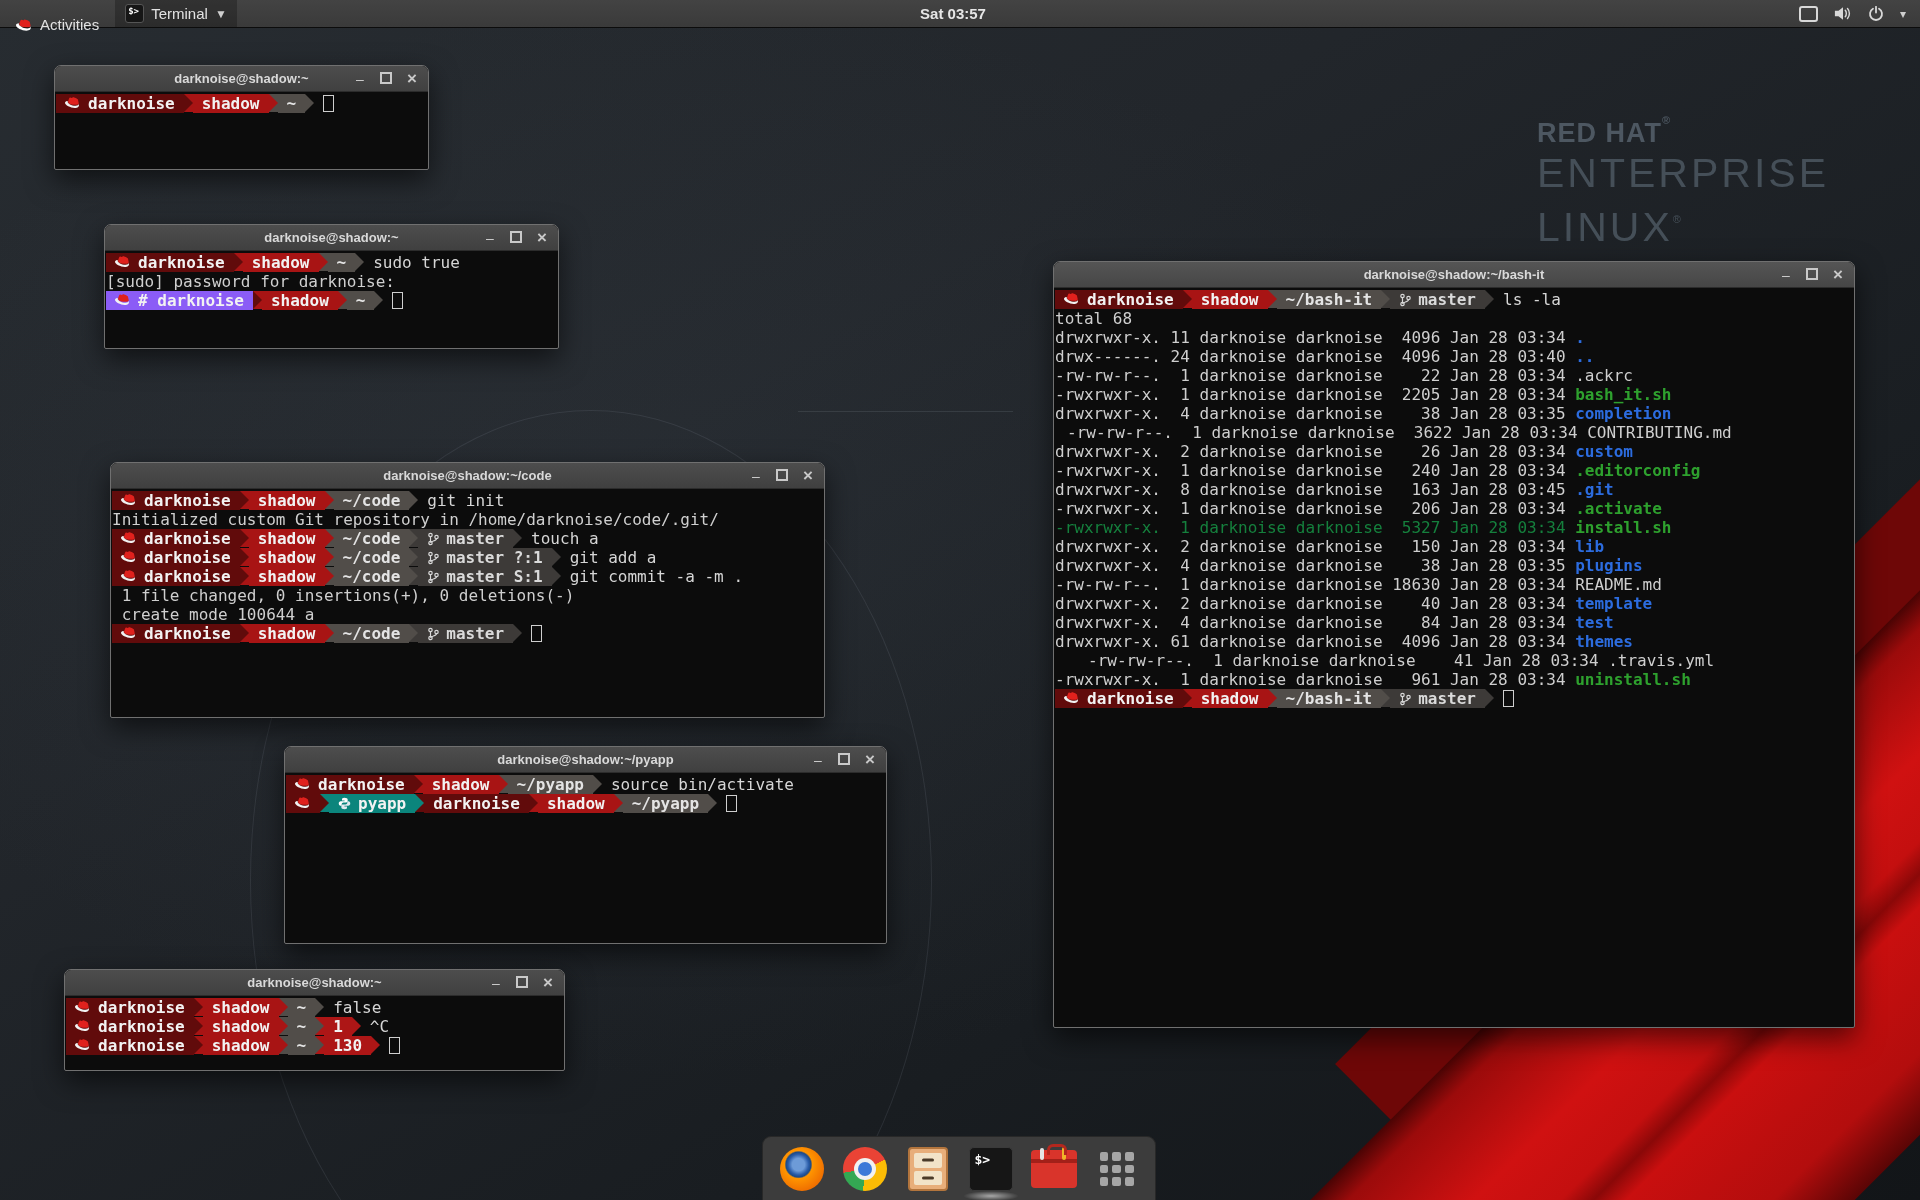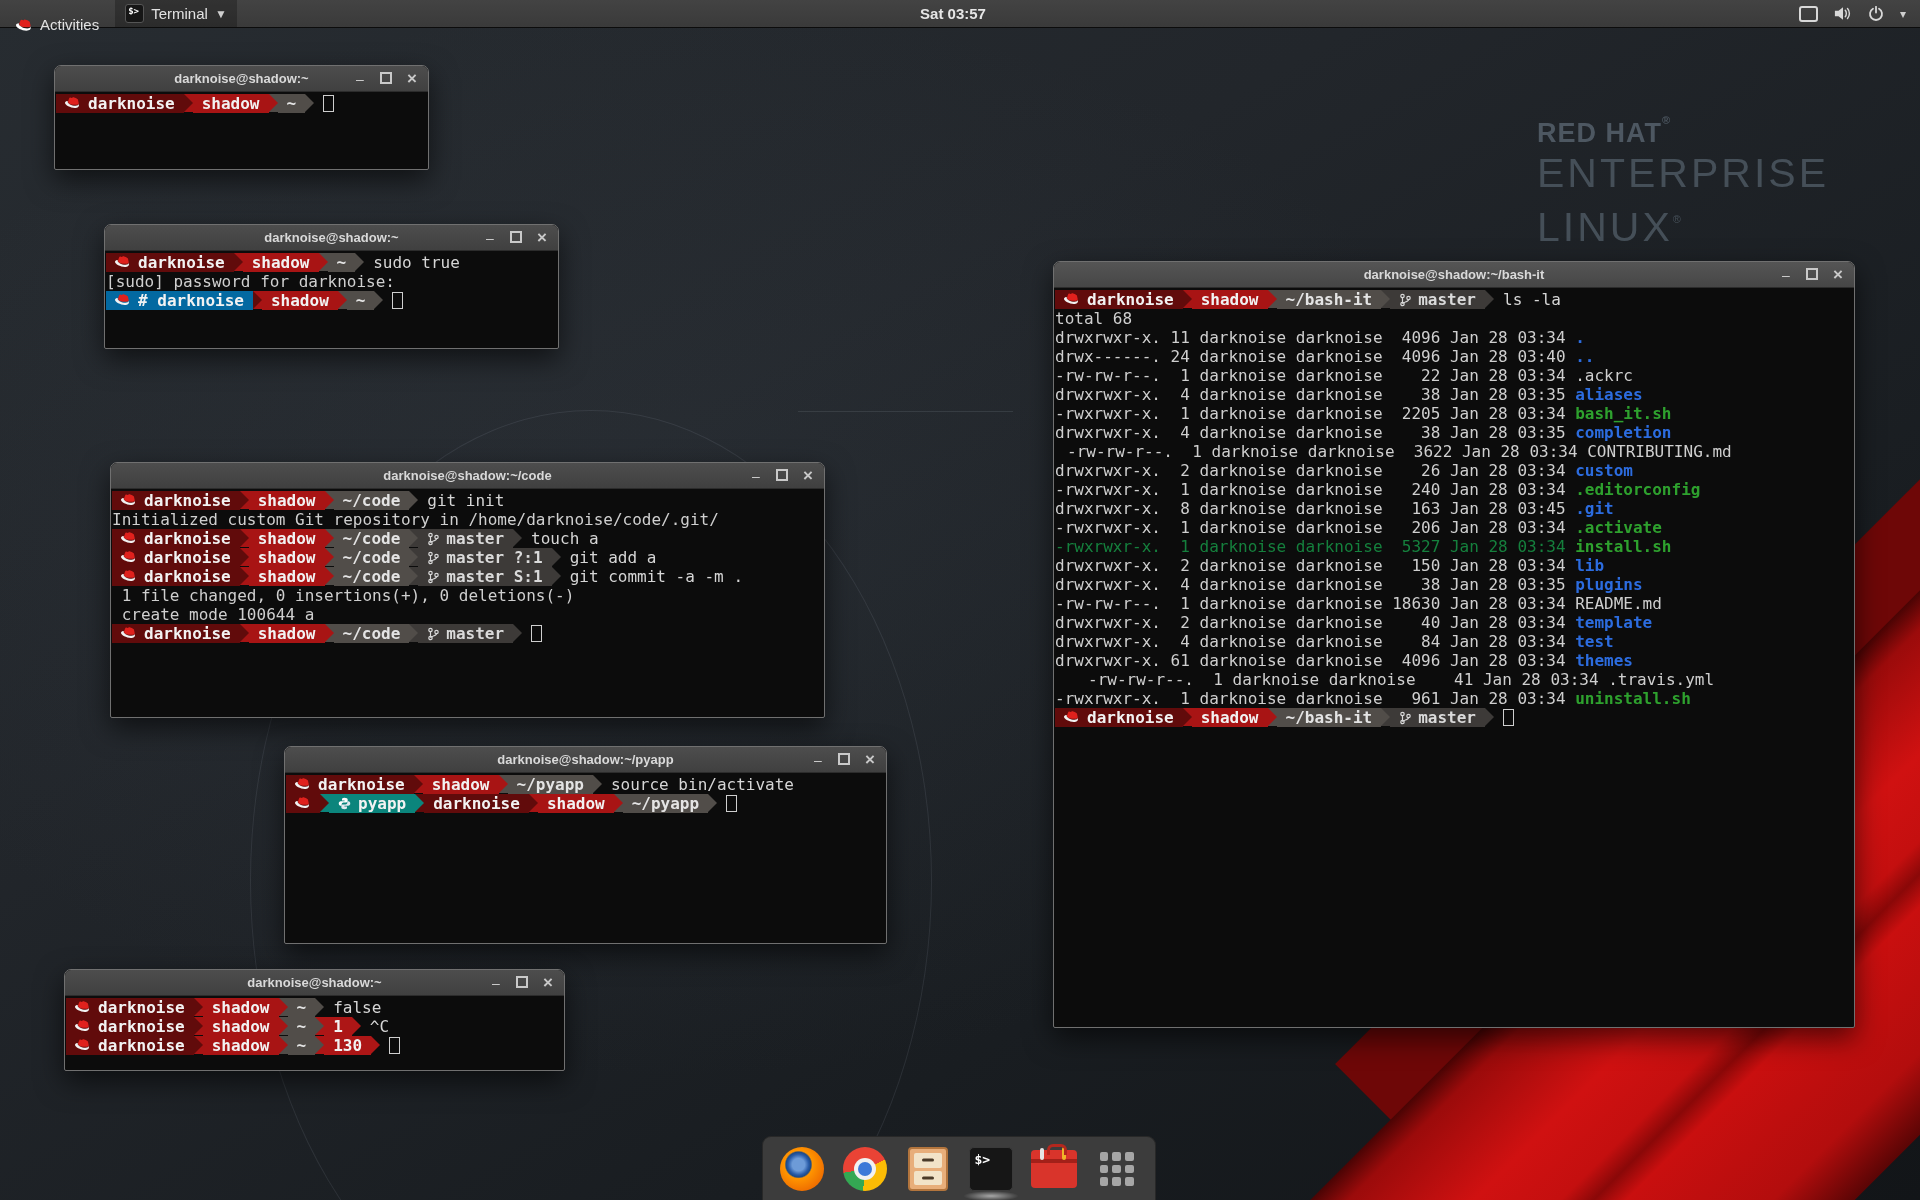--- a/index.html
+++ b/index.html
@@ -167,21 +167,21 @@
       <span class="wbtn"><span class="maxbox"></span></span>
       <span class="wbtn close">×</span>
     </span>
   </div>
   <div class="term">
       <div class="line prompt"><span class="seg seg-user" style="background: rgb(97, 11, 11);"><svg class="icon" width="16" height="13" viewBox="0 0 20 16">
             <path fill="#e0211d" d="M13.8 9.6c1.4 0 3.4-.3 3.4-1.9 0-.1 0-.2-.1-.4l-.8-3.6c-.2-.8-.4-1.2-1.8-1.9C13.4 1.2 11 .3 10.3.3c-.7 0-.9.9-1.7.9-.8 0-1.4-.7-2.1-.7-.7 0-1.2.5-1.5 1.5 0 0-1 2.8-1.1 3.2v.5c0 1 .4 2.1 2.3 2.9 2.2 1 5.6 1 7.6 1z"></path>
             <path fill="#f2f2f2" d="M17.1 7.3c.2.9.2 1 .2 1.1 0 1.6-1.8 2.4-4.1 2.4-5.3 0-9.9-3.1-9.9-5.1 0-.3.1-.6.2-.8C1.9 5 0 5.4 0 7.1c0 2.9 6.8 6.4 12.2 6.4 4.1 0 5.2-1.9 5.2-3.4 0-1.2-.1-2.1-.3-2.8z"></path>
           </svg>darknoise</span><span class="sep" style="border-left-color: rgb(97, 11, 11); background: rgb(168, 20, 20);"></span><span class="seg seg-host" style="background: rgb(168, 20, 20);">shadow</span><span class="sep" style="border-left-color: rgb(168, 20, 20); background: rgb(81, 77, 73);"></span><span class="seg seg-path" style="background: rgb(81, 77, 73);">~</span><span class="sep" style="border-left-color: rgb(81, 77, 73); background: transparent;"></span><span class="cmd">sudo true</span></div>
       <div class="line out"><span style="color: rgb(207, 207, 207);">[sudo] password for darknoise:</span></div>
-      <div class="line prompt"><span class="seg seg-user" style="background: #0369a1;"><svg class="icon" width="16" height="13" viewBox="0 0 20 16">
+      <div class="line prompt"><span class="seg seg-user" style="background: #8b5cf6;"><svg class="icon" width="16" height="13" viewBox="0 0 20 16">
             <path fill="#e0211d" d="M13.8 9.6c1.4 0 3.4-.3 3.4-1.9 0-.1 0-.2-.1-.4l-.8-3.6c-.2-.8-.4-1.2-1.8-1.9C13.4 1.2 11 .3 10.3.3c-.7 0-.9.9-1.7.9-.8 0-1.4-.7-2.1-.7-.7 0-1.2.5-1.5 1.5 0 0-1 2.8-1.1 3.2v.5c0 1 .4 2.1 2.3 2.9 2.2 1 5.6 1 7.6 1z"></path>
             <path fill="#f2f2f2" d="M17.1 7.3c.2.9.2 1 .2 1.1 0 1.6-1.8 2.4-4.1 2.4-5.3 0-9.9-3.1-9.9-5.1 0-.3.1-.6.2-.8C1.9 5 0 5.4 0 7.1c0 2.9 6.8 6.4 12.2 6.4 4.1 0 5.2-1.9 5.2-3.4 0-1.2-.1-2.1-.3-2.8z"></path>
           </svg># darknoise</span><span class="sep" style="border-left-color: rgb(97, 11, 11); background: rgb(168, 20, 20);"></span><span class="seg seg-host" style="background: rgb(168, 20, 20);">shadow</span><span class="sep" style="border-left-color: rgb(168, 20, 20); background: rgb(81, 77, 73);"></span><span class="seg seg-path" style="background: rgb(81, 77, 73);">~</span><span class="sep" style="border-left-color: rgb(81, 77, 73); background: transparent;"></span><span class="cursor"></span></div>
     </div>
 </div>
 
 <div class="window" style="left:110px;top:462px;width:713px;height:254px;">
   <div class="titlebar">
     <span class="title">darknoise@shadow:~/code</span>
     <span class="controls">
@@ -302,21 +302,20 @@
           </svg>darknoise</span><span class="sep" style="border-left-color: rgb(97, 11, 11); background: rgb(168, 20, 20);"></span><span class="seg seg-host" style="background: rgb(168, 20, 20);">shadow</span><span class="sep" style="border-left-color: rgb(168, 20, 20); background: rgb(81, 77, 73);"></span><span class="seg seg-path" style="background: rgb(81, 77, 73);">~/bash-it</span><span class="sep" style="border-left-color: rgb(81, 77, 73); background: rgb(61, 58, 56);"></span><span class="seg seg-branch" style="background: rgb(61, 58, 56);"><svg class="icon" width="12" height="14" viewBox="0 0 12 14" fill="none" stroke="#d8d8d8" stroke-width="1.2">
             <circle cx="3.5" cy="3" r="1.7"></circle>
             <circle cx="3.5" cy="11" r="1.7"></circle>
             <circle cx="9.5" cy="5" r="1.7"></circle>
             <path d="M3.5 4.7v4.6M9.5 6.7c0 2.6-6 1.9-6 4.3"></path>
           </svg>master</span><span class="sep" style="border-left-color: rgb(61, 58, 56); background: transparent;"></span><span class="cmd">ls -la</span></div>
       <div class="line out"><span style="color: rgb(207, 207, 207);">total 68</span></div>
       <div class="line out"><span style="color: rgb(207, 207, 207);">drwxrwxr-x. 11 darknoise darknoise  4096 Jan 28 03:34 </span><span style="color: rgb(44, 108, 223); font-weight: bold;">.</span></div>
       <div class="line out"><span style="color: rgb(207, 207, 207);">drwx------. 24 darknoise darknoise  4096 Jan 28 03:40 </span><span style="color: rgb(44, 108, 223); font-weight: bold;">..</span></div>
       <div class="line out"><span style="color: rgb(207, 207, 207);">-rw-rw-r--.  1 darknoise darknoise    22 Jan 28 03:34 </span><span style="color: rgb(207, 207, 207);">.ackrc</span></div>
-      <div class="line out"><span style="color: rgb(207, 207, 207);">drwxrwxr-x.  4 darknoise darknoise    38 Jan 28 03:35 </span><span style="color: rgb(44, 108, 223); font-weight: bold;">aliases</span></div>
       <div class="line out"><span style="color: rgb(207, 207, 207);">-rwxrwxr-x.  1 darknoise darknoise  2205 Jan 28 03:34 </span><span style="color: rgb(46, 161, 46); font-weight: bold;">bash_it.sh</span></div>
       <div class="line out"><span style="color: rgb(207, 207, 207);">drwxrwxr-x.  4 darknoise darknoise    38 Jan 28 03:35 </span><span style="color: rgb(44, 108, 223); font-weight: bold;">completion</span></div>
       <div class="line out"><span style="color: rgb(207, 207, 207); padding-left: 12px;">-rw-rw-r--.  1 darknoise darknoise  3622 Jan 28 03:34 </span><span style="color: rgb(207, 207, 207);">CONTRIBUTING.md</span></div>
       <div class="line out"><span style="color: rgb(207, 207, 207);">drwxrwxr-x.  2 darknoise darknoise    26 Jan 28 03:34 </span><span style="color: rgb(44, 108, 223); font-weight: bold;">custom</span></div>
       <div class="line out"><span style="color: rgb(207, 207, 207);">-rwxrwxr-x.  1 darknoise darknoise   240 Jan 28 03:34 </span><span style="color: rgb(46, 161, 46); font-weight: bold;">.editorconfig</span></div>
       <div class="line out"><span style="color: rgb(207, 207, 207);">drwxrwxr-x.  8 darknoise darknoise   163 Jan 28 03:45 </span><span style="color: rgb(44, 108, 223); font-weight: bold;">.git</span></div>
       <div class="line out"><span style="color: rgb(207, 207, 207);">-rwxrwxr-x.  1 darknoise darknoise   206 Jan 28 03:34 </span><span style="color: rgb(46, 161, 46); font-weight: bold;">.activate</span></div>
       <div class="line out"><span style="color: #15803d;">-rwxrwxr-x.  1 darknoise darknoise  5327 Jan 28 03:34 </span><span style="color: rgb(46, 161, 46); font-weight: bold;">install.sh</span></div>
       <div class="line out"><span style="color: rgb(207, 207, 207);">drwxrwxr-x.  2 darknoise darknoise   150 Jan 28 03:34 </span><span style="color: rgb(44, 108, 223); font-weight: bold;">lib</span></div>
       <div class="line out"><span style="color: rgb(207, 207, 207);">drwxrwxr-x.  4 darknoise darknoise    38 Jan 28 03:35 </span><span style="color: rgb(44, 108, 223); font-weight: bold;">plugins</span></div>

